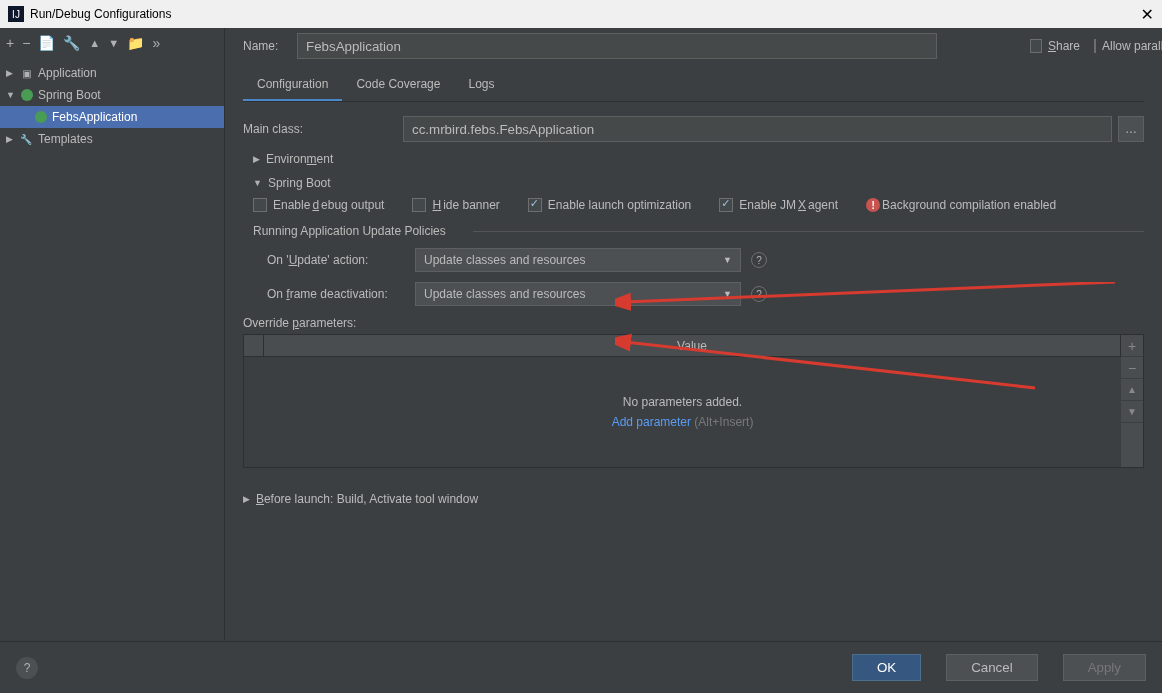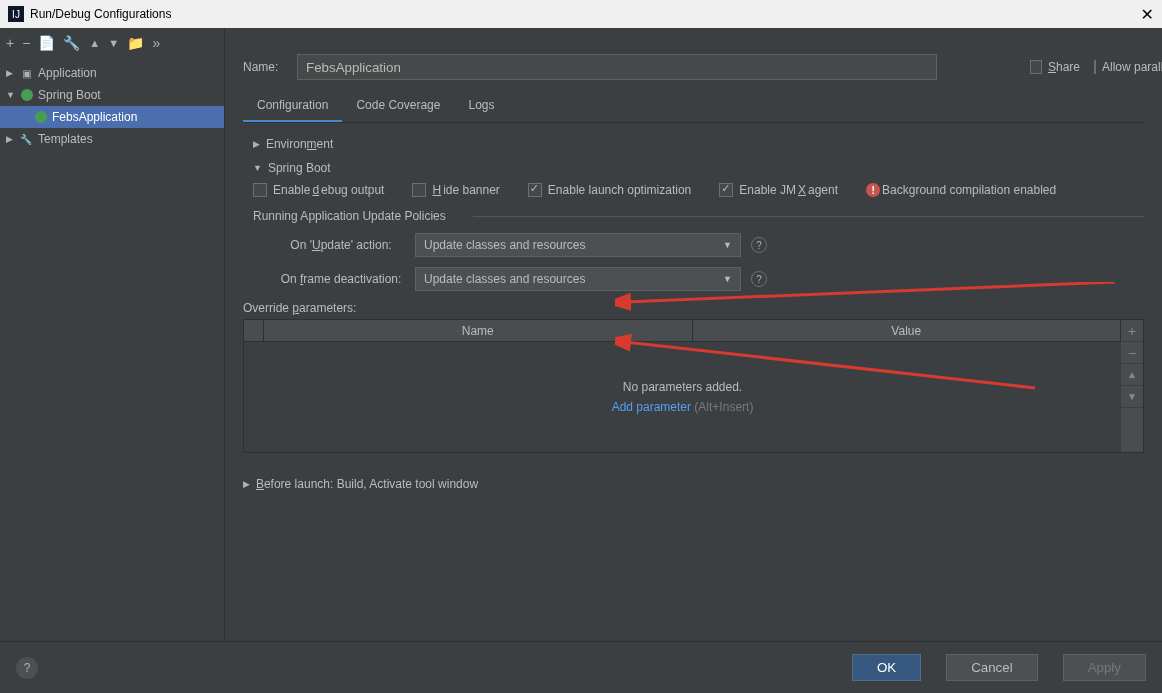--- a/index.html
+++ b/index.html
@@ -13,42 +13,42 @@
 .toolbar-top { height: 30px; display: flex; align-items: center; padding: 0 6px; gap: 8px; color: #afb1b3; }
 .toolbar-top span { cursor: pointer; font-size: 14px; }
 .tree { padding: 4px 0; }
 .tree-item { display: flex; align-items: center; height: 22px; padding: 0 6px; gap: 4px; cursor: pointer; }
 .tree-item.selected { background: #4b6eaf; color: #fff; }
 .tree-item .arrow { width: 10px; font-size: 9px; color: #afb1b3; }
 .tree-item .ticon { width: 14px; height: 14px; display: inline-flex; align-items: center; justify-content: center; font-size: 10px; }
 .green-circle { width: 12px; height: 12px; border-radius: 50%; background: #499c54; display: inline-block; }
 .folder-icon { color: #afb1b3; }
 .wrench-icon { color: #afb1b3; }
-.content { flex: 1; padding: 26px 18px; position: relative; }
+.content { flex: 1; padding: 5px 18px; position: relative; }
 .row { display: flex; align-items: center; margin-bottom: 10px; }
 .row label { color: #bbbbbb; }
 .name-row label { width: 50px; }
 .name-input { flex: 0 0 640px; height: 26px; background: #45494a; border: 1px solid #5e6060; color: #bbbbbb; padding: 0 8px; margin-left: 4px; }
 .top-options { margin-left: auto; display: flex; gap: 14px; align-items: center; }
 .checkbox { width: 14px; height: 14px; border: 1px solid #6e6e6e; background: #43494a; display: inline-block; vertical-align: middle; margin-right: 4px; position: relative; }
 .checkbox.checked::after { content: "✓"; position: absolute; top: -2px; left: 1px; color: #a0c0e0; font-size: 11px; }
 .tabs { display: flex; border-bottom: 1px solid #2d2f30; margin-bottom: 14px; }
 .tab { padding: 8px 14px; color: #bbbbbb; cursor: pointer; }
 .tab.active { border-bottom: 2px solid #4a88c7; color: #bbbbbb; }
 .main-class-row label { width: 160px; }
 .text-input { flex: 1; height: 26px; background: #45494a; border: 1px solid #5e6060; color: #bbbbbb; padding: 0 8px; }
 .browse-btn { width: 26px; height: 26px; background: #4c5052; border: 1px solid #5e6060; margin-left: 6px; display: flex; align-items: center; justify-content: center; cursor: pointer; color: #bbbbbb; }
 .expandable { display: flex; align-items: center; margin: 10px 0 6px 10px; cursor: pointer; gap: 6px; }
 .expandable .arrow { font-size: 9px; color: #afb1b3; }
 .checkbox-row { display: flex; align-items: center; gap: 28px; margin: 8px 0 12px 10px; flex-wrap: wrap; }
 .cb-item { display: flex; align-items: flex-start; gap: 2px; white-space: nowrap; }
 .warning-icon { width: 14px; height: 14px; border-radius: 50%; background: #c75450; color: #fff; display: inline-flex; align-items: center; justify-content: center; font-size: 10px; font-weight: bold; }
 .fieldset-label { color: #bbbbbb; margin: 8px 0 10px 10px; font-size: 12px; position: relative; }
 .fieldset-label::after { content: ""; position: absolute; top: 50%; left: 220px; right: 0; height: 1px; background: #555; }
-.policy-row { display: flex; align-items: center; margin: 10px 0 10px 24px; text-align: center; }
+.policy-row { display: flex; align-items: center; margin: 10px 0 10px 24px; }
 .policy-row label { width: 148px; }
 .select { width: 326px; height: 24px; background: #4c5052; border: 1px solid #5e6060; color: #bbbbbb; padding: 0 8px; display: flex; align-items: center; justify-content: space-between; cursor: pointer; }
 .select .chev { font-size: 9px; }
 .help-icon { margin-left: 10px; width: 16px; height: 16px; border: 1px solid #6e6e6e; border-radius: 50%; display: inline-flex; align-items: center; justify-content: center; font-size: 10px; color: #afb1b3; cursor: pointer; }
 .profiles-row label { width: 160px; }
 .override-label { margin: 6px 0 4px 0; }
 .table-container { border: 1px solid #2d2f30; }
 .table-header { display: flex; background: #4a4d4f; height: 22px; border-bottom: 1px solid #2d2f30; }
 .table-header div { flex: 1; text-align: center; line-height: 22px; color: #bbbbbb; border-right: 1px solid #2d2f30; }
 .table-header div:first-child { flex: 0 0 20px; }
@@ -130,20 +130,25 @@
             </label>
         </div>
       </div>
 
       <div class="tabs">
         <div class="tab active">Configuration</div>
         <div class="tab">Code Coverage</div>
         <div class="tab">Logs</div>
       </div>
 
+      <div class="row main-class-row">
+        <label>Main class:</label>
+        <input class="text-input" value="cc.mrbird.febs.FebsApplication" style="">
+        <div class="browse-btn">…</div>
+      </div>
 
       <div class="expandable">
         <span class="arrow">▶</span>
         <span>Environ<u>m</u>ent</span>
       </div>
 
       <div class="expandable">
         <span class="arrow">▼</span>
         <span>Spring Boot</span>
       </div>
@@ -182,21 +187,20 @@
         <span class="help-icon">?</span>
       </div>
 
 
       <div class="override-label">Override <u>p</u>arameters:</div>
       <div class="table-container">
         <div style="display:flex">
           <div style="flex:1">
             <div class="table-header">
               <div></div>
-              <div>Name</div>
               <div>Value</div>
             </div>
             <div class="table-empty">
               <span>No parameters added.</span>
               <span><span class="link">Add parameter</span> <span class="hint">(Alt+Insert)</span></span>
             </div>
           </div>
           <div class="side-buttons">
             <div>+</div>
             <div>−</div>

